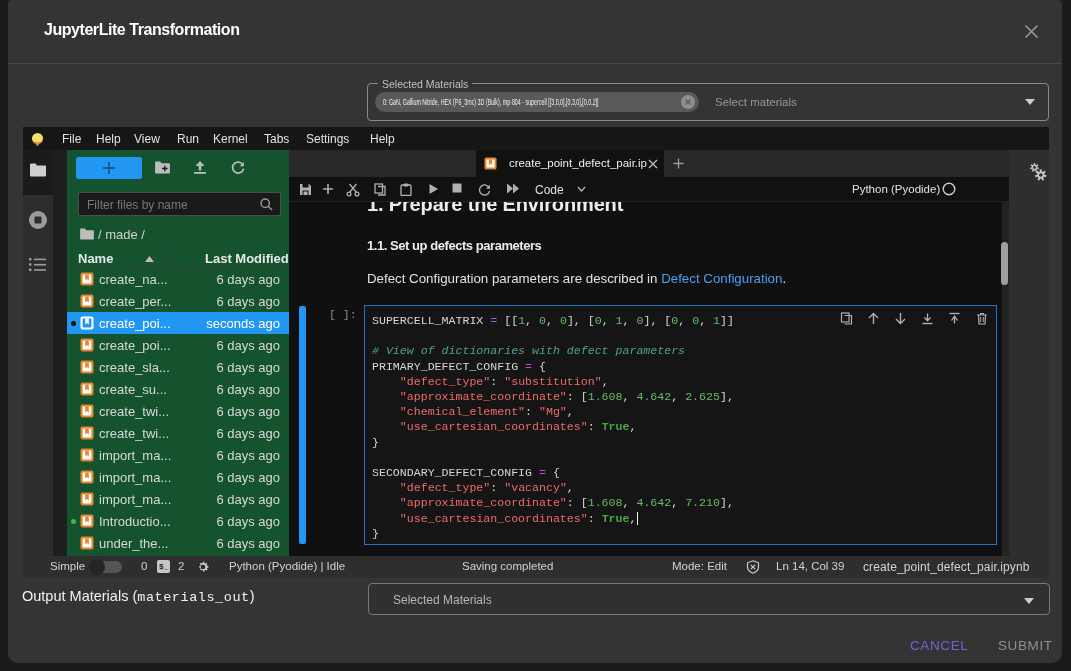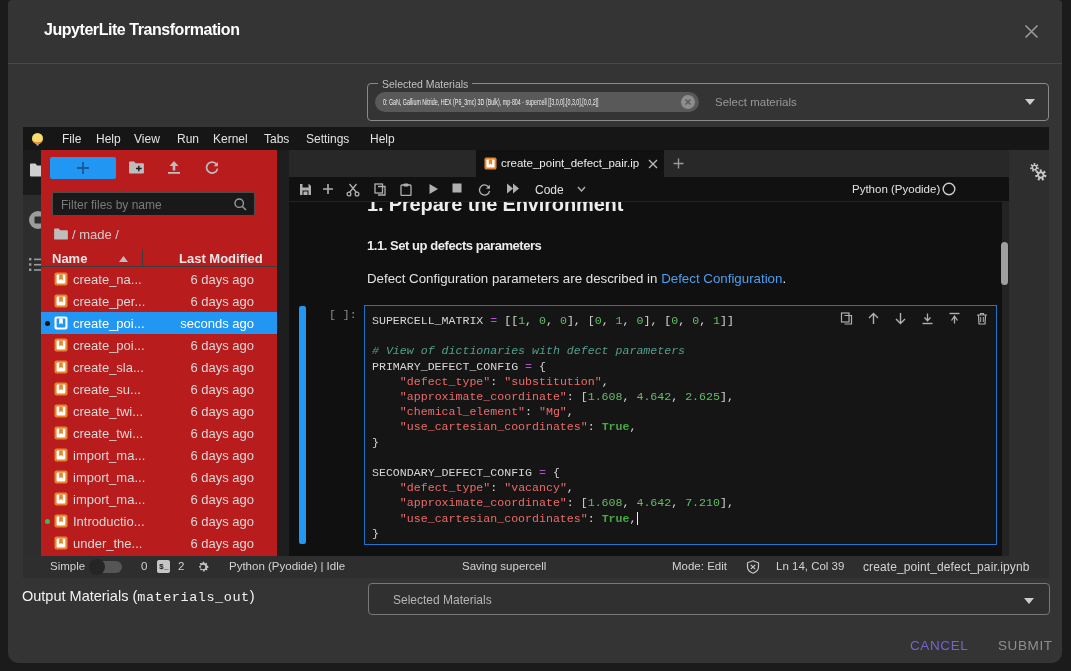--- a/index.html
+++ b/index.html
@@ -76,21 +76,21 @@
             <rect x="0" y="1" width="2.4" height="2.4"></rect>
             <rect x="5" y="1.6" width="12" height="1.6"></rect>
             <rect x="0" y="6.3" width="2.4" height="2.4"></rect>
             <rect x="5" y="6.9" width="12" height="1.6"></rect>
             <rect x="0" y="11.6" width="2.4" height="2.4"></rect>
             <rect x="5" y="12.2" width="12" height="1.6"></rect>
           </g>
         </svg>
     </div>
 
-    <div class="abs" style="left:18px;top:23px;width:236px;height:406px;background:#b91c1c;text-align:center;">
+    <div class="abs" style="left:44px;top:23px;width:236px;height:406px;background:#14532d;text-align:center;">
 
       <div class="abs" style="left:9px;top:7px;width:66px;height:22px;background:#2196f3;border-radius:2px;">
         <svg class="abs" style="left:26px;top:4px;" width="14" height="14" viewBox="0 0 14 14">
             <path d="M7 1 L7 13 M1 7 L13 7" stroke="#1b5a93" stroke-width="1.8"></path>
           </svg>
       </div>
       <svg class="abs" style="left:88px;top:11px;" width="15" height="13" viewBox="0 0 16 14">
           <path d="M0 1.5 Q0 0.5 1 0.5 L5.5 0.5 L7 2.5 L15 2.5 Q16 2.5 16 3.5 L16 12.5 Q16 13.5 15 13.5 L1 13.5 Q0 13.5 0 12.5 Z" fill="#bdbdbd"></path>
           <path d="M10.5 5 L10.5 11 M7.5 8 L13.5 8" stroke="#1b1b1b" stroke-width="1.5"></path>
         </svg>
@@ -285,21 +285,21 @@
 
     <div class="abs" style="left:266px;top:23px;width:720px;height:406px;background:#101010;">
 
       <div class="abs" style="left:0;top:0;width:720px;height:27px;background:#282828;">
         <div class="abs" style="left:187px;top:0;width:188px;height:27px;background:#111111;">
           <svg class="abs" style="left:8px;top:7px;" width="13" height="13" viewBox="0 0 14 14">
               <rect x="0.5" y="0.5" width="13" height="13" rx="2" fill="#e8852c"></rect>
               <rect x="2.6" y="2.6" width="8.8" height="8.8" rx="1" fill="#ffffff"></rect>
               <path d="M5.2 2.6 L8.8 2.6 L8.8 8.6 L7 7 L5.2 8.6 Z" fill="#e8852c"></path>
             </svg>
-          <div class="abs" style="left:25px;top:7px;width:146px;overflow:hidden;white-space:nowrap;font-size:11.5px;color:#ededed;">create_point_defect_pair.ip</div>
+          <div class="abs" style="left:25px;top:7px;width:146px;overflow:hidden;white-space:nowrap;font-size:11.5px;color:#ededed;text-align:right;">create_point_defect_pair.ip</div>
           <svg class="abs" style="left:172px;top:9px;" width="10" height="10" viewBox="0 0 10 10">
               <path d="M1 1 L9 9 M9 1 L1 9" stroke="#bdbdbd" stroke-width="1.3"></path>
             </svg>
         </div>
         <svg class="abs" style="left:384px;top:8px;" width="11" height="11" viewBox="0 0 11 11">
             <path d="M5.5 0.5 L5.5 10.5 M0.5 5.5 L10.5 5.5" stroke="#9a9a9a" stroke-width="1.4"></path>
           </svg>
       </div>
 
       <div class="abs" style="left:0;top:27px;width:720px;height:25px;background:#111111;border-bottom:1px solid #232323;" id="nbtoolbar">
@@ -457,21 +457,21 @@
       <svg class="abs" style="left:134px;top:4px;" width="13" height="13" viewBox="0 0 13 13">
           <rect x="0" y="0" width="13" height="13" rx="2" fill="#c6c6c6"></rect>
           <text x="2" y="9" font-size="8" font-weight="bold" fill="#222" font-family="Liberation Mono,monospace">$_</text>
         </svg>
       <span class="abs" style="left:155px;top:4px;">2</span>
       <svg class="abs" style="left:173px;top:4px;" width="14" height="14" viewBox="0 0 24 24">
           <path fill="#c6c6c6" d="M12 8a4 4 0 1 0 0 8 4 4 0 0 0 0-8zm9.4 5.6l-2.1-.4a7 7 0 0 1-.6 1.5l1.2 1.7-1.7 1.7-1.7-1.2a7 7 0 0 1-1.5.6l-.4 2.1h-2.4l-.4-2.1a7 7 0 0 1-1.5-.6l-1.7 1.2-1.7-1.7 1.2-1.7a7 7 0 0 1-.6-1.5l-2.1-.4v-2.4l2.1-.4a7 7 0 0 1 .6-1.5L6.3 6.3l1.7-1.7 1.7 1.2a7 7 0 0 1 1.5-.6l.4-2.1h2.4l.4 2.1a7 7 0 0 1 1.5.6l1.7-1.2 1.7 1.7-1.2 1.7a7 7 0 0 1 .6 1.5l2.1.4z"></path>
           <circle cx="12" cy="12" r="3.2" fill="#2e2e2e"></circle>
         </svg>
       <span class="abs" style="left:206px;top:4px;">Python (Pyodide) | Idle</span>
-      <span class="abs" style="left:439px;top:4px;">Saving supercell</span>
+      <span class="abs" style="left:439px;top:4px;">Saving completed</span>
       <span class="abs" style="left:649px;top:4px;">Mode: Edit</span>
       <svg class="abs" style="left:723px;top:4px;" width="14" height="14" viewBox="0 0 14 14">
           <path d="M7 0.8 L12.5 2.8 L12.5 7 Q12.5 11 7 13.2 Q1.5 11 1.5 7 L1.5 2.8 Z" fill="none" stroke="#c6c6c6" stroke-width="1.2"></path>
           <path d="M4.8 4.8 L9.2 9.2 M9.2 4.8 L4.8 9.2" stroke="#c6c6c6" stroke-width="1.2"></path>
         </svg>
       <span class="abs" style="left:753px;top:4px;">Ln 14, Col 39</span>
       <span class="abs" style="left:840px;top:4px;font-size:12px;letter-spacing:0.1px;">create_point_defect_pair.ipynb</span>
     </div>
   </div>
 

